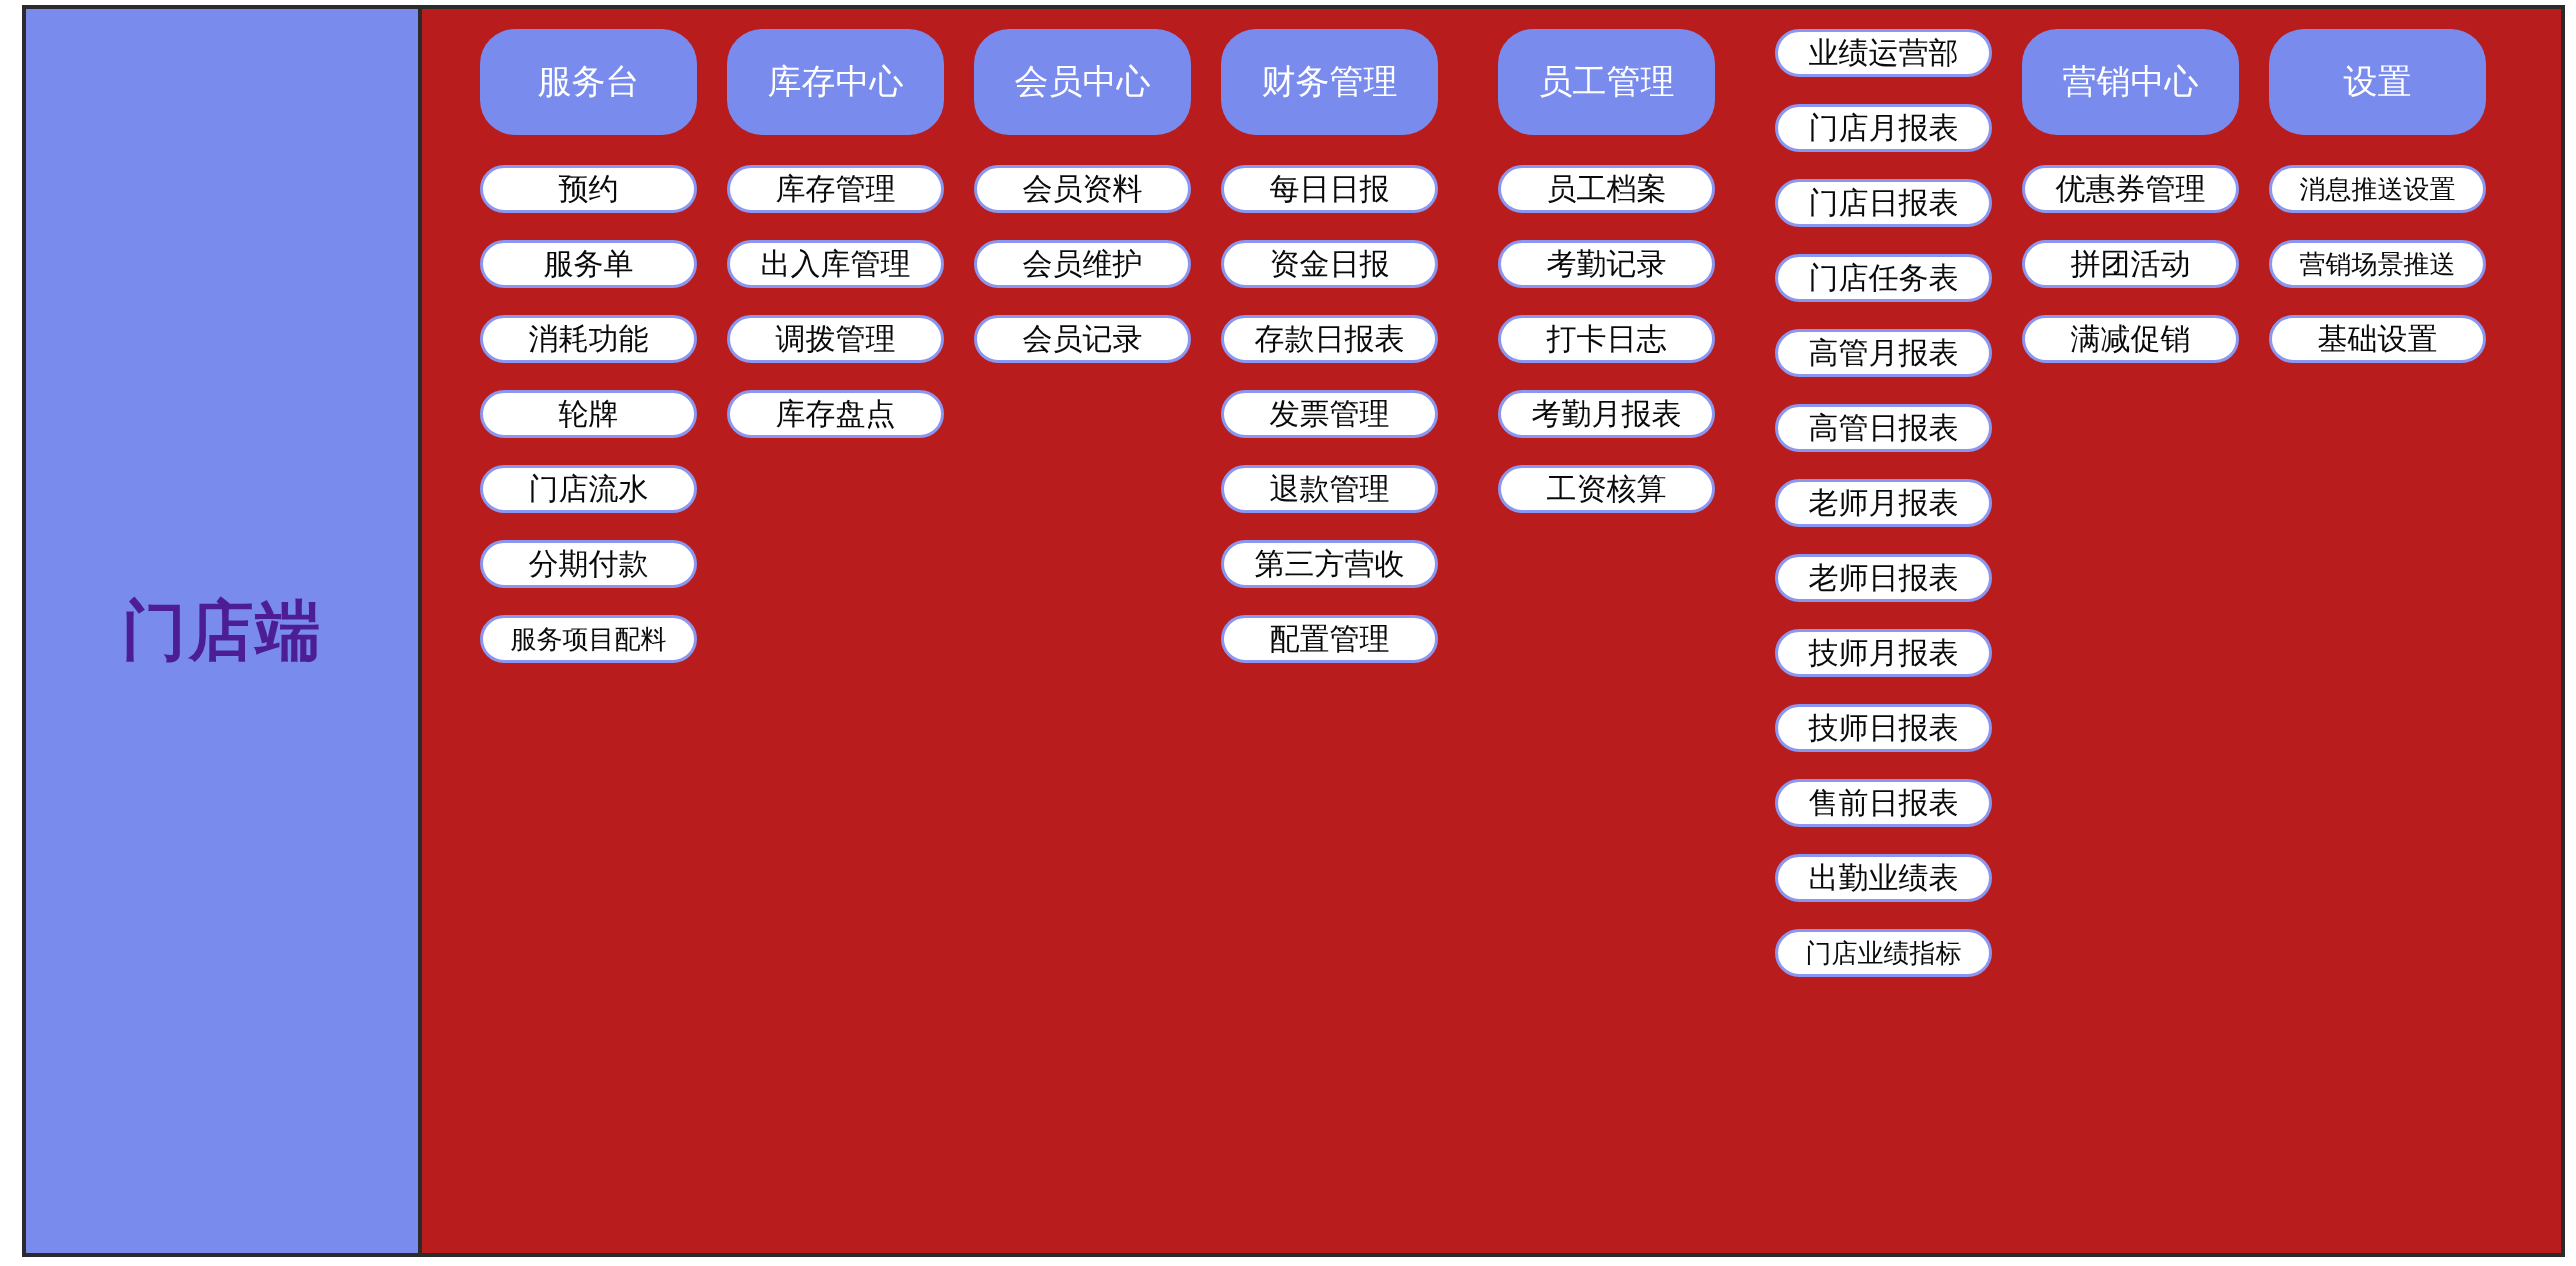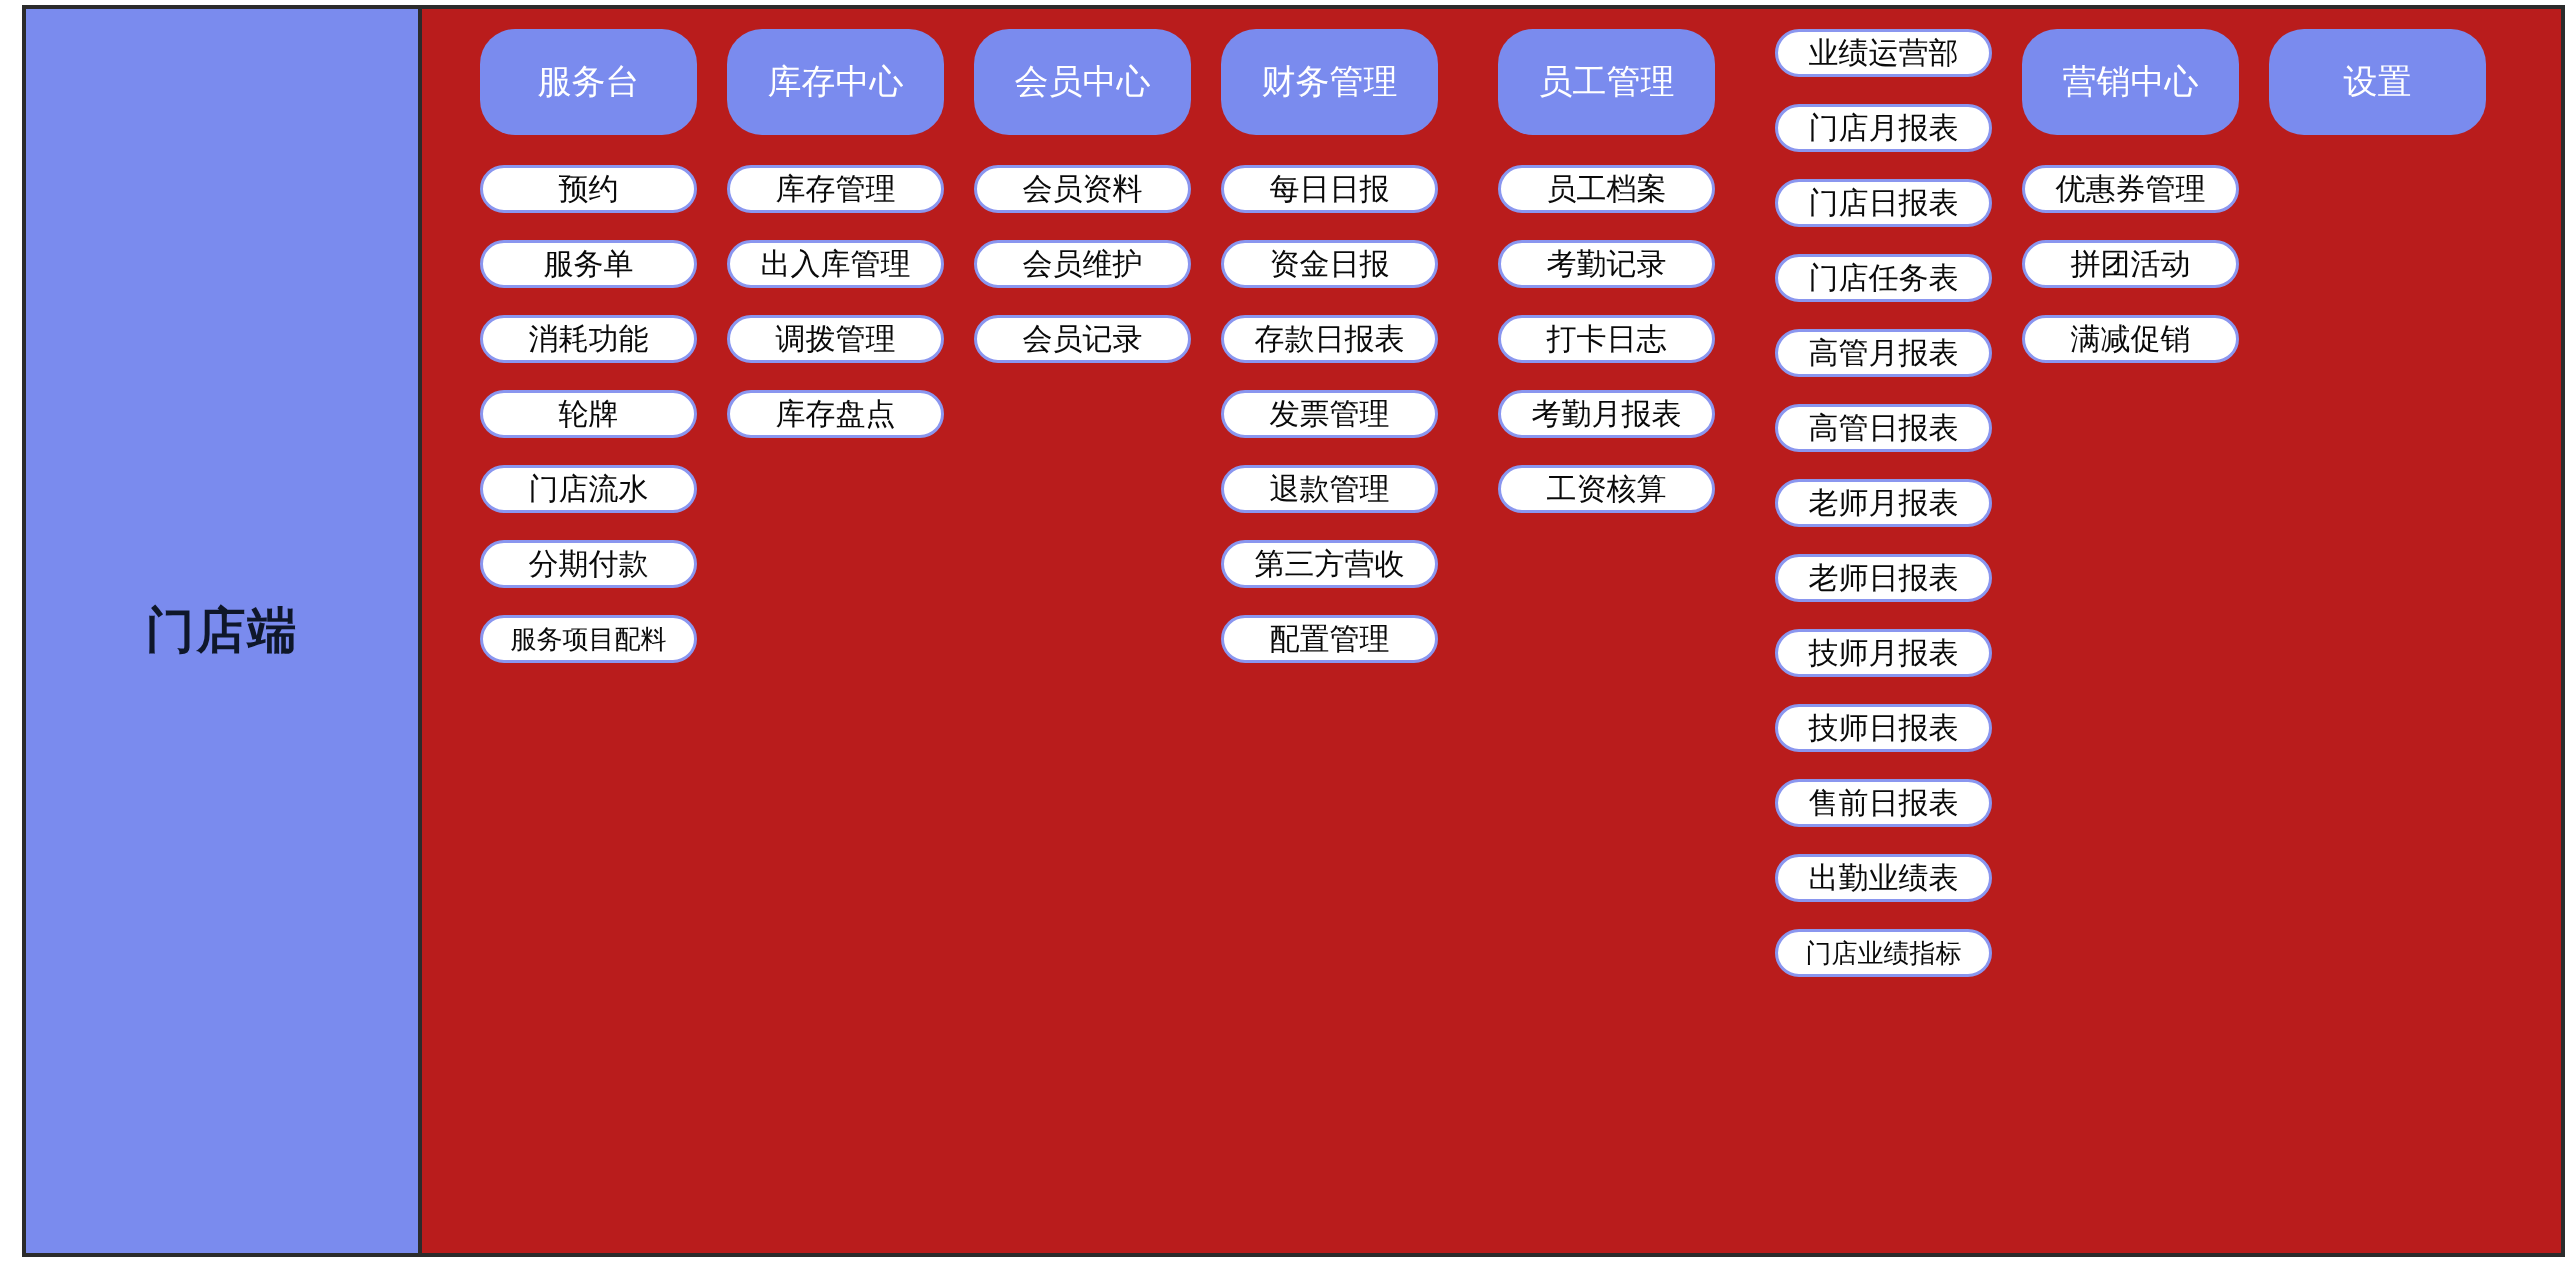--- a/index.html
+++ b/index.html
@@ -30,22 +30,22 @@
     width: 392px;
     flex: 0 0 392px;
     background: #7a8bee;
     border-right: 4px solid #2b2b2b;
     box-sizing: content-box;
     display: flex;
     align-items: center;
     justify-content: center;
   }
   .sidebar-label {
-    color: #0f172a;
-    font-size: 49px;
+    color: #4c1d95;
+    font-size: 65px;
     font-weight: bold;
     letter-spacing: 2px;
     text-align: center;
   }
   .main {
     flex: 1 1 auto;
     background: #b91c1c;
     padding: 20px 0 0 58px;
     box-sizing: border-box;
     overflow: hidden;
@@ -187,18 +187,23 @@
     <div class="col-header">营销中心</div>
     <div class="col-items">
               <div class="pill">优惠券管理</div>
               <div class="pill">拼团活动</div>
               <div class="pill">满减促销</div>
             </div>
   </div>
 
   <div class="column">
     <div class="col-header">设置</div>
+    <div class="col-items">
+              <div class="pill small">消息推送设置</div>
+              <div class="pill small">营销场景推送</div>
+              <div class="pill">基础设置</div>
+            </div>
   </div>
 </div>
     </div>
   </div>
 </div>
 
 
 </body></html>

